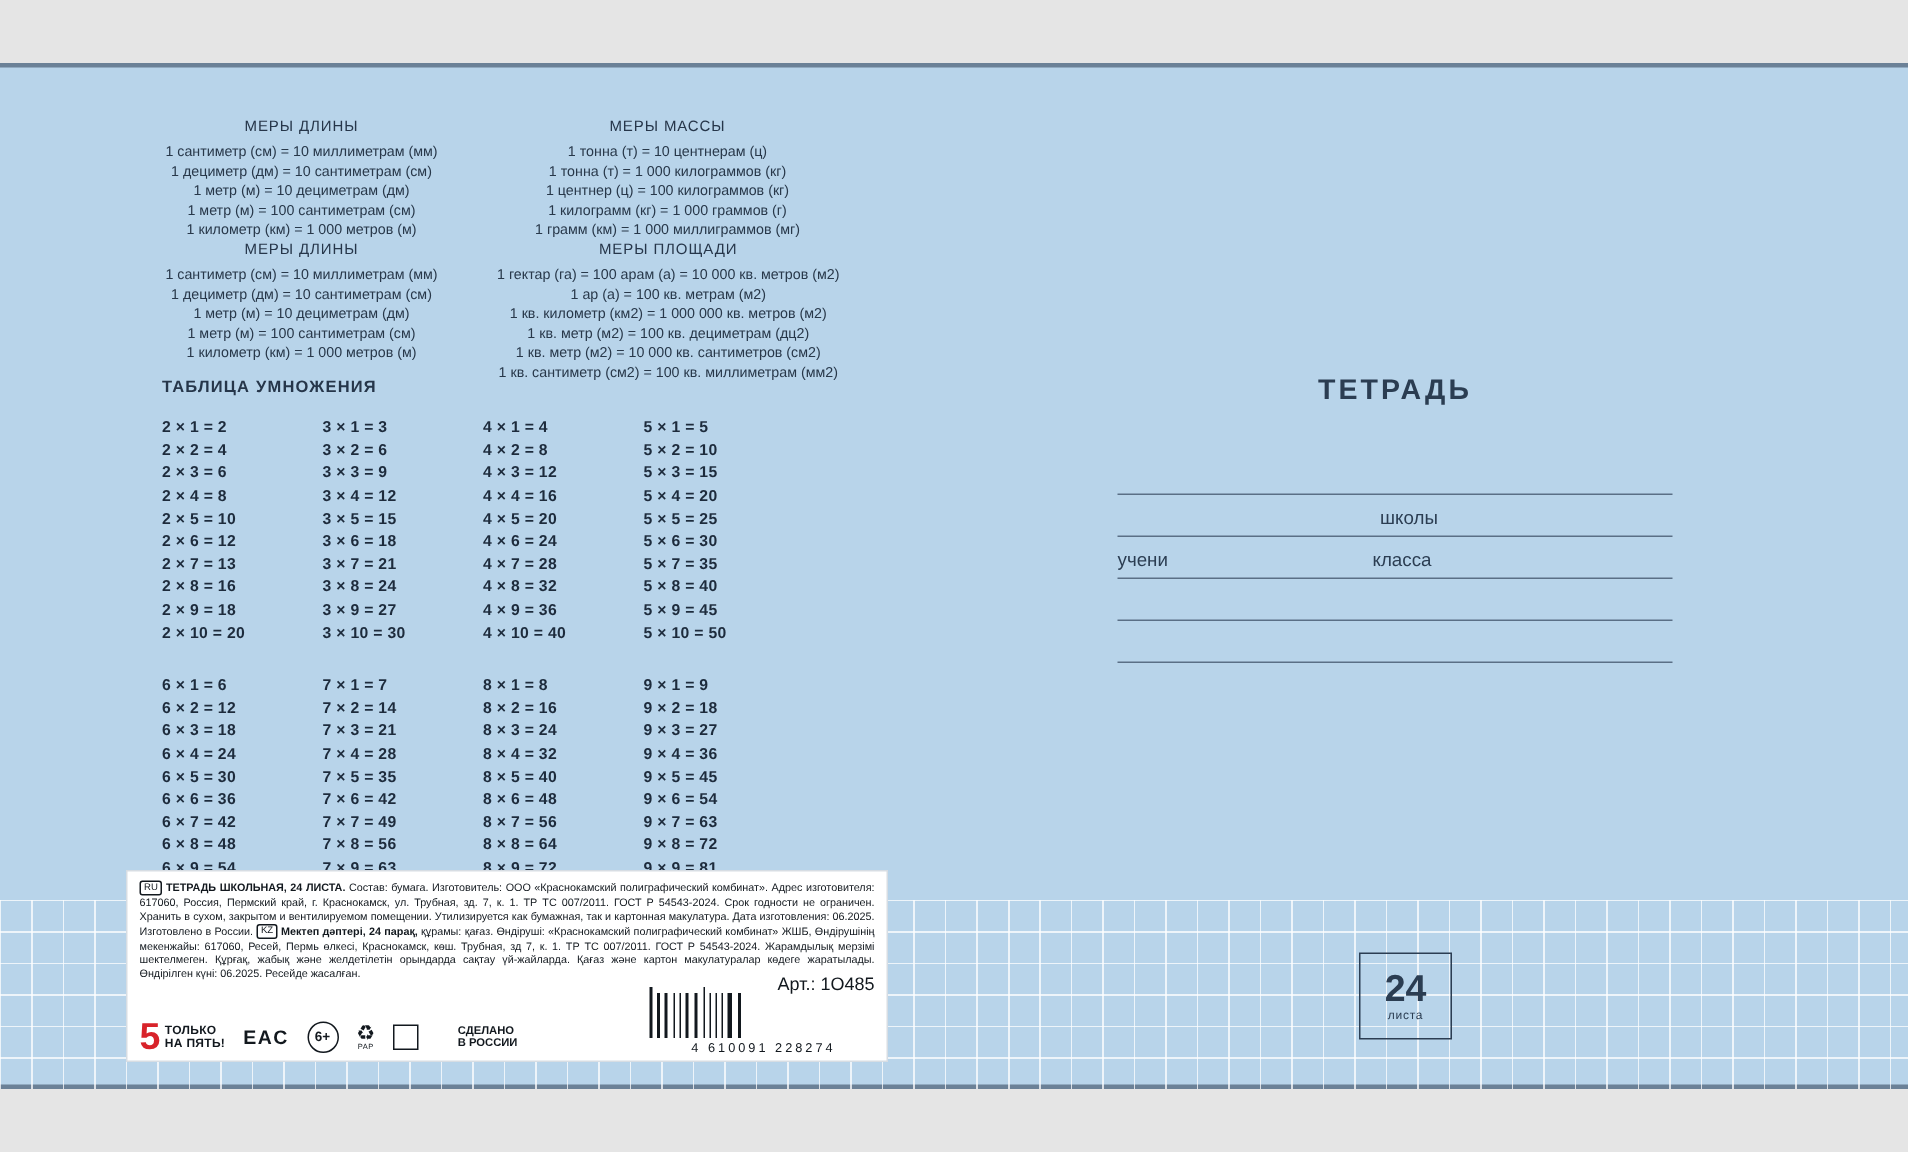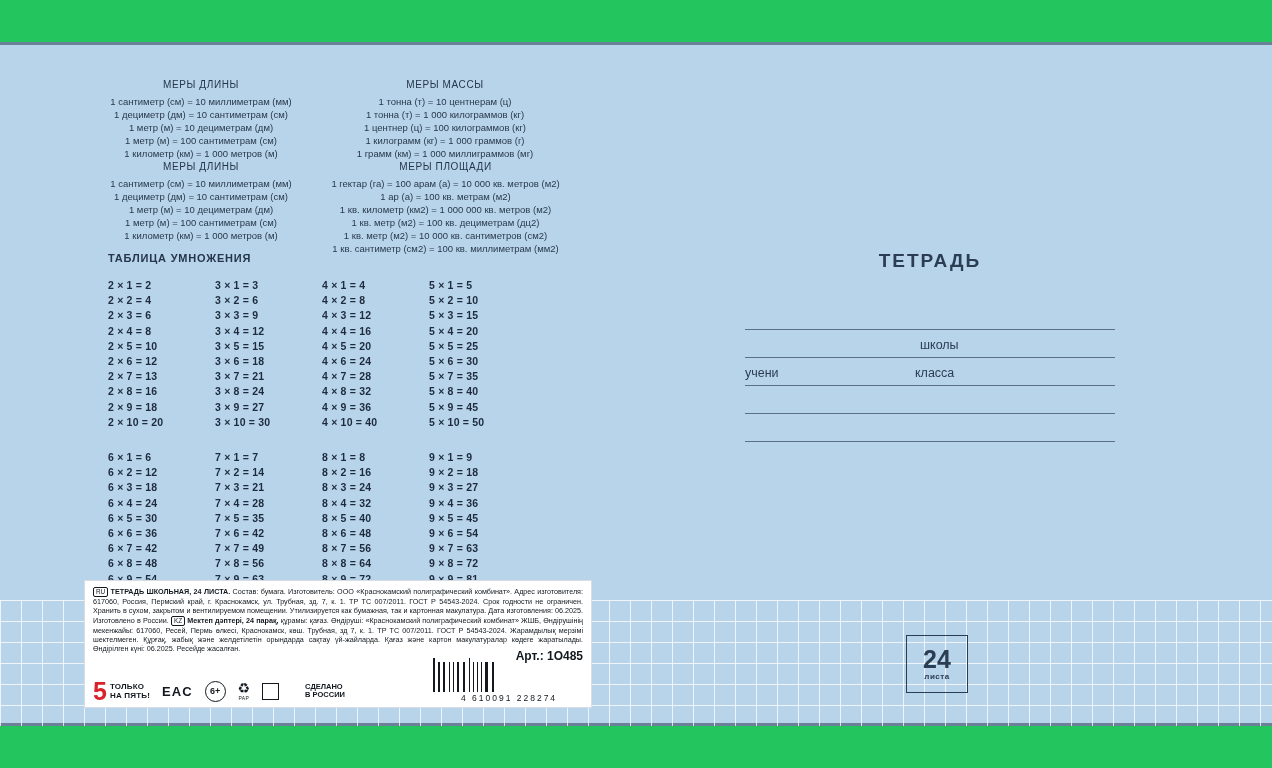--- a/index.html
+++ b/index.html
@@ -1,17 +1,17 @@
 <!DOCTYPE html>
 <html><head>
 <meta charset="utf-8">
 <style>
   html,body{margin:0;padding:0;background:#ffffff;}
   body{width:1272px;height:768px;font-family:"Liberation Sans",sans-serif;}
-  .page{position:relative;width:1272px;height:768px;overflow:hidden;background:#22c55e;}
+  .page{position:relative;width:1272px;height:768px;overflow:hidden;background:#e5e5e5;}
   .sheet{position:absolute;left:0;top:42px;width:1272px;height:684px;background:#b8d4ea;}
   .grid{position:absolute;left:0;top:600px;width:1272px;height:126px;
         background-image:repeating-linear-gradient(to right, rgba(255,255,255,.75) 0 1px, transparent 1px 21px),
                          repeating-linear-gradient(to bottom, rgba(255,255,255,.75) 0 1px, transparent 1px 21px);}
   .topline{position:absolute;left:0;top:42px;width:1272px;height:3px;background:#2b3d52;opacity:.55;}
   .botline{position:absolute;left:0;top:723px;width:1272px;height:3px;background:#2b3d52;opacity:.55;}
 
   .meas{position:absolute;color:#28384a;font-size:9.5px;line-height:13px;text-align:center;}
   .meas .hdr{font-size:10px;letter-spacing:.6px;margin-bottom:4px;color:#26364a;}
   .meas .row{white-space:nowrap;}
@@ -28,21 +28,21 @@
   .fline{position:relative;height:28px;}
   .fline .lbl{position:absolute;left:0;top:4px;font-size:12.5px;color:#2b3d52;}
   .fline .mid{position:absolute;top:4px;font-size:12.5px;color:#2b3d52;}
   .fline .rule{position:absolute;left:0;right:0;bottom:4px;border-bottom:1px solid #5a6f86;}
 
   .label{position:absolute;left:84px;top:580px;width:508px;height:128px;background:#fff;border:1px solid #d7dde3;
          padding:6px 8px 6px 8px;box-sizing:border-box;}
   .ltext{font-size:7.2px;line-height:9.3px;color:#12181e;text-align:justify;}
   .ltext b{font-weight:bold;}
   .tag{display:inline-block;border:1px solid #12181e;border-radius:2px;padding:0 2px;font-size:6.4px;line-height:8px;vertical-align:middle;}
-  .art{position:absolute;right:8px;bottom:44px;font-size:12px;font-weight:bold;color:#12181e;}
+  .art{position:absolute;right:8px;bottom:44px;font-size:12px;font-weight:normal;color:#12181e;}
   .logos{position:absolute;left:8px;bottom:5px;display:flex;align-items:center;gap:12px;}
   .five{display:flex;align-items:center;gap:3px;}
   .five .num{color:#d8232a;font-size:25px;font-weight:bold;line-height:22px;}
   .five .txt{font-size:8px;font-weight:bold;color:#12181e;line-height:9px;letter-spacing:.2px;}
   .eac{font-size:13px;font-weight:bold;color:#12181e;letter-spacing:1px;}
   .age{width:19px;height:19px;border-radius:50%;border:1.6px solid #12181e;font-size:9px;font-weight:bold;
        display:flex;align-items:center;justify-content:center;color:#12181e;}
   .recycle{display:flex;flex-direction:column;align-items:center;}
   .recycle .tri{font-size:14px;line-height:13px;color:#12181e;}
   .recycle .pap{font-size:5px;letter-spacing:.3px;color:#12181e;}
@@ -50,21 +50,21 @@
   .madein .sq{width:15px;height:15px;border:1.6px solid #12181e;}
   .madein .mi{font-size:7.5px;font-weight:bold;line-height:8.4px;color:#12181e;margin-left:23px;}
   .barcode{position:absolute;right:6px;bottom:4px;width:152px;}
   .bars{height:34px;display:flex;align-items:flex-end;gap:1px;}
   .bars i{display:block;background:#12181e;}
   .bcnum{font-size:8.5px;letter-spacing:2px;color:#12181e;text-align:center;margin-top:1px;}
 
   .count{position:absolute;left:906px;top:635px;width:60px;height:56px;border:1.6px solid #2b3d52;
          display:flex;flex-direction:column;align-items:center;justify-content:center;color:#2b3d52;}
   .count .n{font-size:25px;font-weight:bold;line-height:25px;}
-  .count .u{font-size:8px;letter-spacing:.5px;font-weight:bold;}
+  .count .u{font-size:8px;letter-spacing:.5px;}
 </style>
 </head>
 <body>
 
 <div class="page">
   <div class="sheet"></div>
   <div class="topline"></div>
   <div class="botline"></div>
   <div class="grid"></div>
 

